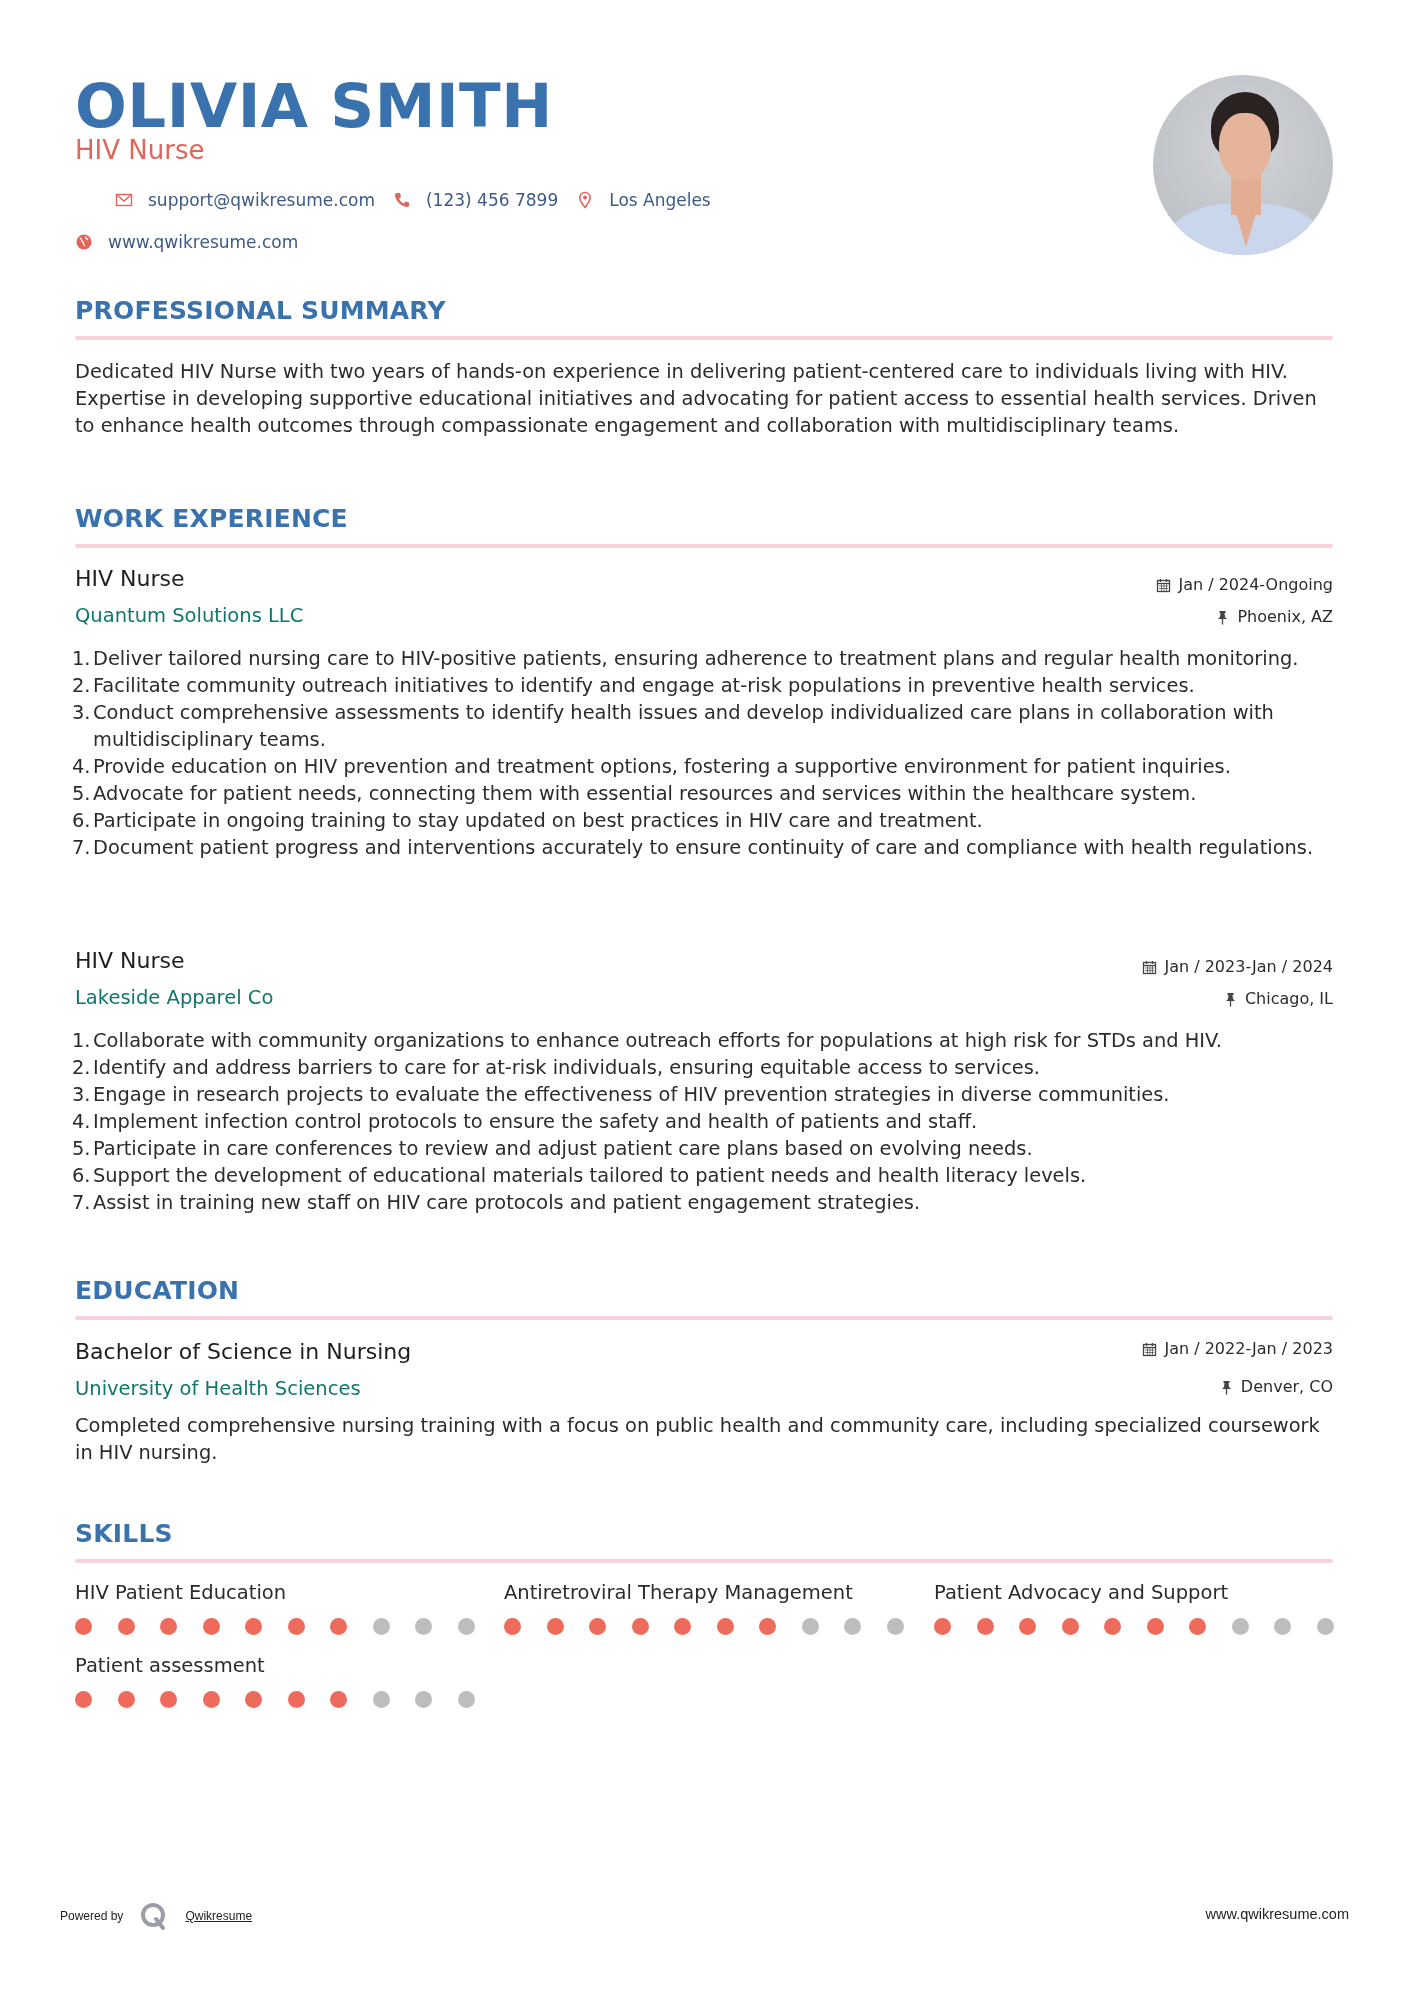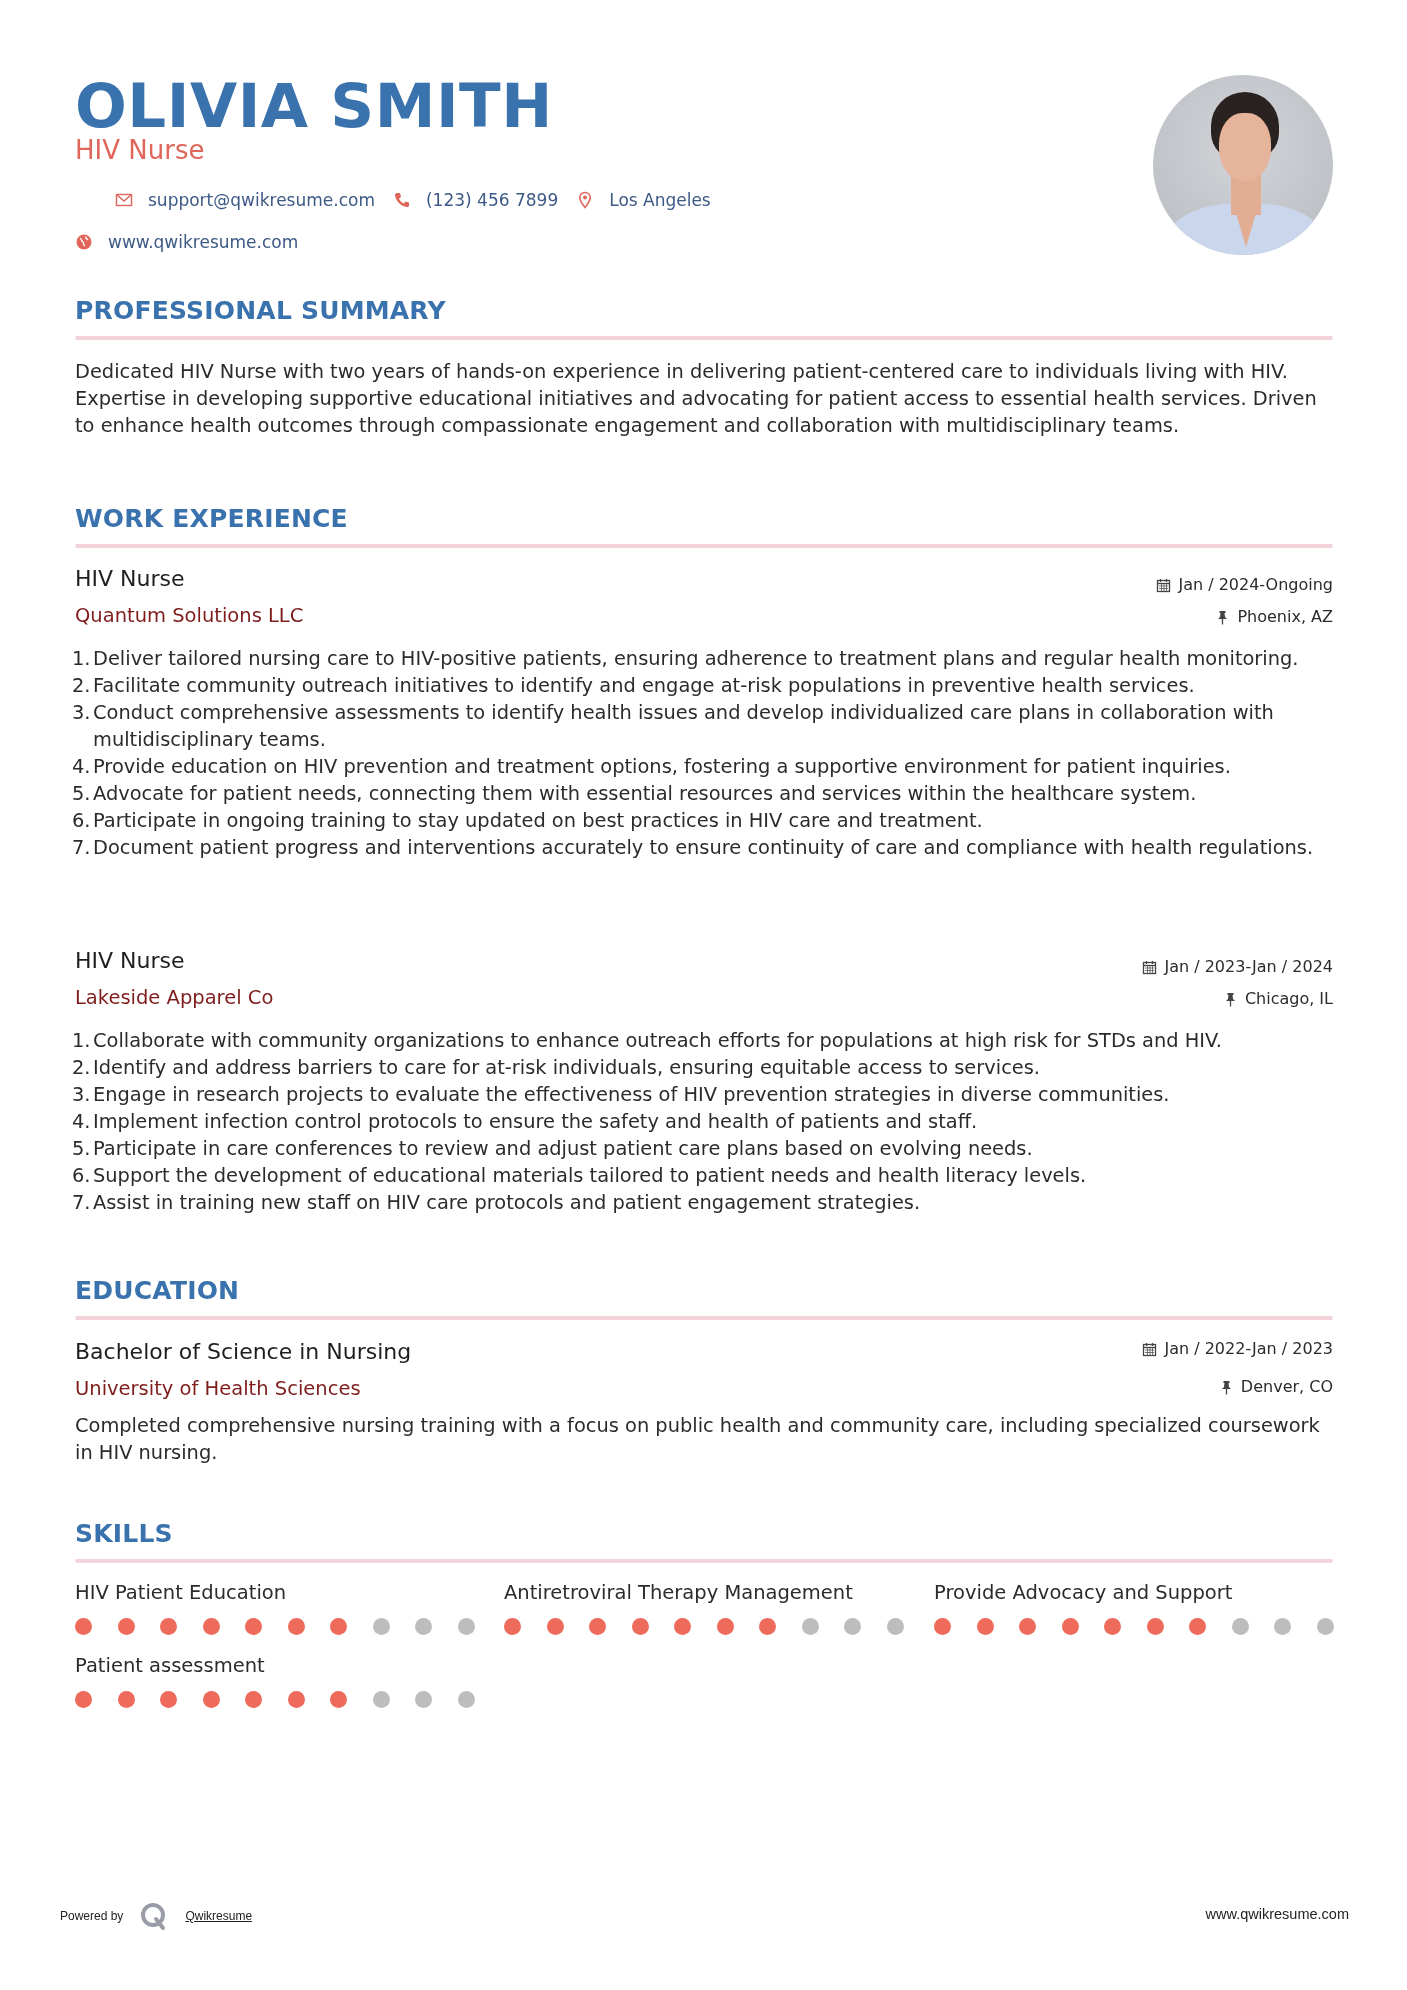--- a/index.html
+++ b/index.html
@@ -24,21 +24,21 @@
   .photo .neck { position: absolute; left: 78px; top: 100px; width: 30px; height: 40px; background: #e2ad92; }
   .photo .shirt { position: absolute; left: 15px; top: 128px; width: 155px; height: 80px; border-radius: 45% 45% 0 0; background: #c9d6ec; }
   .photo .collar { position: absolute; left: 80px; top: 128px; width: 26px; height: 44px; background: #e2ad92; clip-path: polygon(0 0, 100% 0, 50% 100%); }
 
   .section-h { position: absolute; left: 75px; font-size: 25px; font-weight: bold; color: #3a72ad; line-height: 30px; letter-spacing: 0.2px; }
   .divider { position: absolute; left: 75px; width: 1258px; height: 4px; background: #f4d4da; border-radius: 2px; }
 
   .para { position: absolute; left: 75px; width: 1265px; font-size: 19.4px; line-height: 27px; color: #2b2b2b; }
 
   .job-title { position: absolute; left: 75px; font-size: 22px; color: #1e1e1e; line-height: 28px; }
-  .job-org { position: absolute; left: 75px; font-size: 19.5px; color: #7f1d1d; line-height: 26px; text-align: right; }
+  .job-org { position: absolute; left: 75px; font-size: 19.5px; color: #0f766e; line-height: 26px; text-align: right; }
   .meta { position: absolute; right: 74px; font-size: 16px; color: #2b2b2b; display: flex; align-items: center; line-height: 22px; }
   .meta .mi { display: inline-block; width: 15px; height: 15px; margin-right: 7px; color: #444; }
   .meta .mi svg { width: 15px; height: 15px; display: block; }
 
   ol.bullets { position: absolute; left: 75px; width: 1265px; list-style: none; font-size: 19.4px; line-height: 27px; color: #2b2b2b; }
   ol.bullets li { position: relative; padding-left: 18px; }
   ol.bullets li .num { position: absolute; left: -3px; top: 0; }
 
   .skill { position: absolute; }
   .skill .sname { font-size: 19.5px; color: #2b2b2b; line-height: 26px; white-space: nowrap; }
@@ -251,21 +251,21 @@
         <span class="dot on"></span>
         <span class="dot on"></span>
         <span class="dot on"></span>
         <span class="dot on"></span>
         <span class="dot"></span>
         <span class="dot"></span>
         <span class="dot"></span>
       </div>
   </div>
   <div class="skill" style="left:934px; top:1580px;">
-    <div class="sname">Provide Advocacy and Support</div>
+    <div class="sname">Patient Advocacy and Support</div>
     <div class="dots">
         <span class="dot on"></span>
         <span class="dot on"></span>
         <span class="dot on"></span>
         <span class="dot on"></span>
         <span class="dot on"></span>
         <span class="dot on"></span>
         <span class="dot on"></span>
         <span class="dot"></span>
         <span class="dot"></span>

